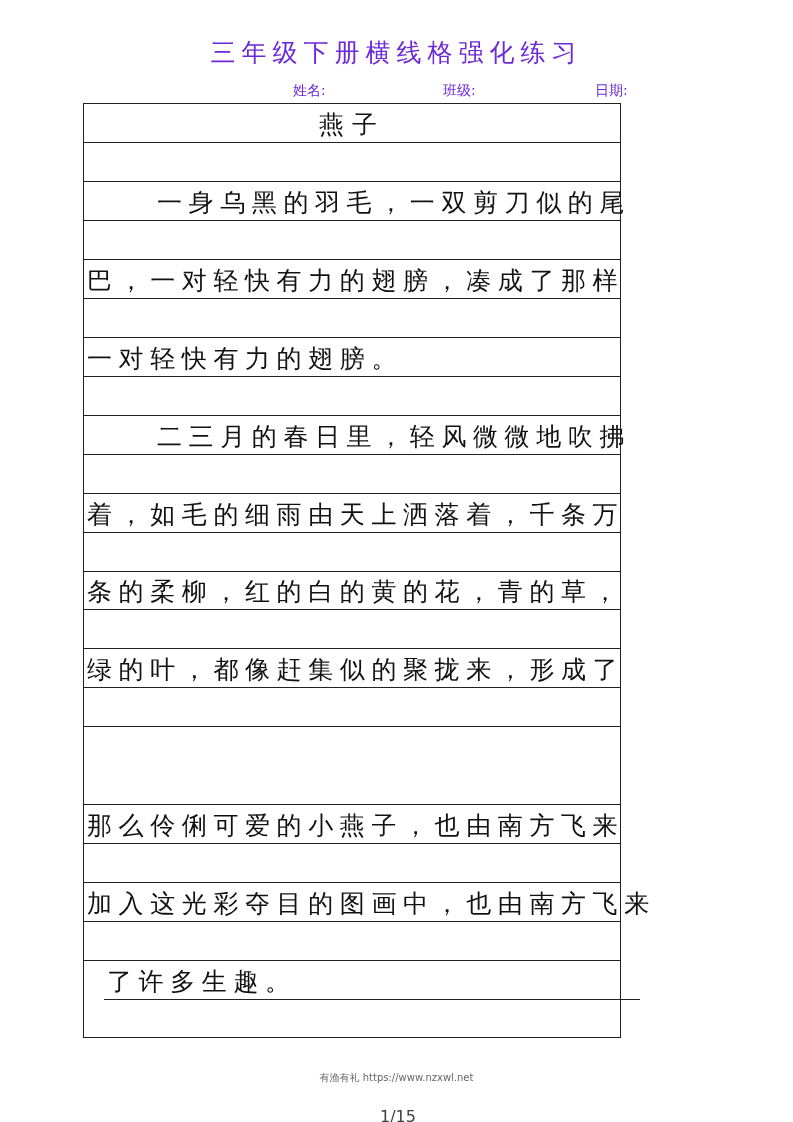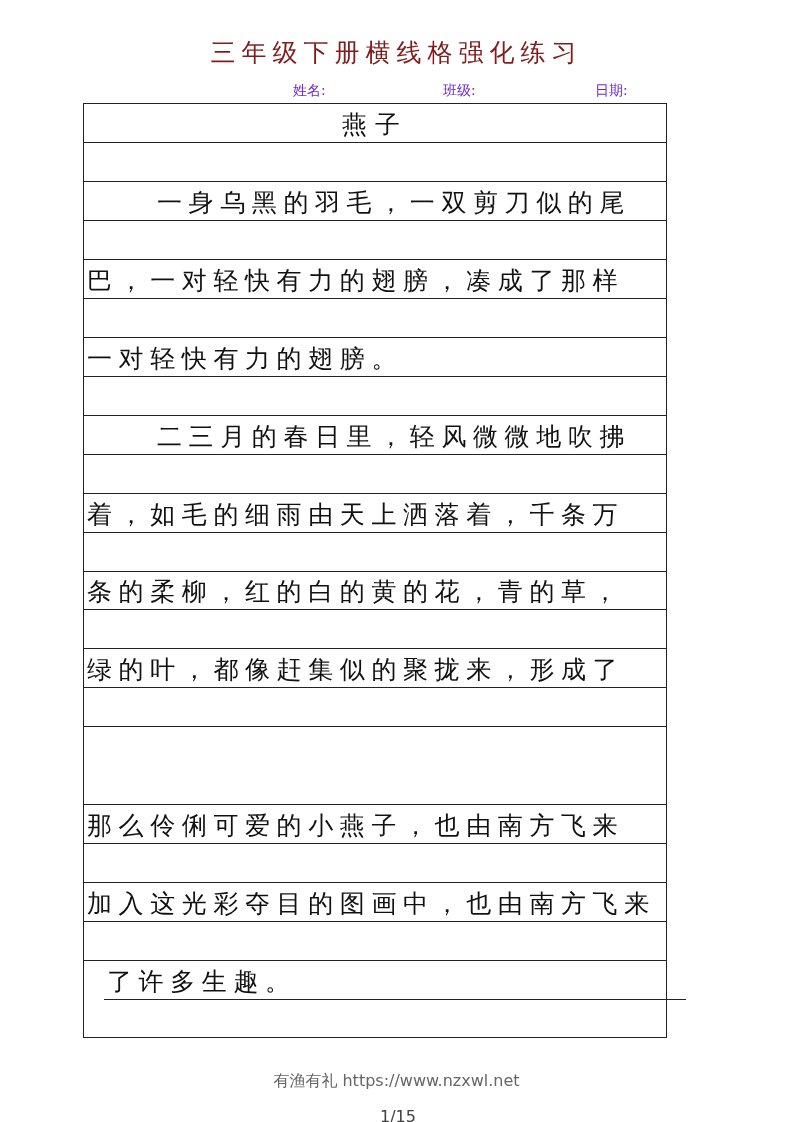--- a/index.html
+++ b/index.html
@@ -1,31 +1,31 @@
 <!DOCTYPE html>
 <html><head>
 <meta charset="utf-8">
 <style>
   html, body { margin:0; padding:0; background:#ffffff; }
   body { width:793px; height:1122px; position:relative; overflow:hidden;
          font-family:"DejaVu Serif", serif; color:#111; }
   .title { position:absolute; top:36px; left:0; width:793px; text-align:center;
-           font-size:25px; letter-spacing:6px; color:#7f1d1d; font-family:"DejaVu Serif", serif; }
+           font-size:25px; letter-spacing:6px; color:#6d28d9; font-family:"DejaVu Serif", serif; }
   .meta { position:absolute; top:82px; font-size:14px; color:#6d28d9; font-family:"DejaVu Sans", sans-serif; }
-  .grid { position:absolute; left:83px; top:103px; width:584px; height:935px;
+  .grid { position:absolute; left:83px; top:103px; width:538px; height:935px;
           border:1.5px solid #222; box-sizing:border-box; }
   .row { position:absolute; left:0; width:100%; height:38.96px; box-sizing:border-box;
          border-bottom:1.3px solid #222; }
   .row.last { border-bottom:none; }
   .rowtext { position:absolute; left:3px; right:0; bottom:2px; font-size:25px; line-height:30px;
              letter-spacing:6.6px; white-space:nowrap; color:#111; font-family:"DejaVu Serif", serif; }
   .rowtext.center { text-align:center; left:0; letter-spacing:8px; }
   .rowtext.indent { padding-left:70px; }
   .footer { position:absolute; top:1071px; left:0; width:793px; text-align:center;
-            font-size:16px; color:#666; font-family:"DejaVu Sans", sans-serif; }
+            font-size:10px; color:#666; font-family:"DejaVu Sans", sans-serif; }
   .pagenum { position:absolute; top:1067px; left:380px; font-size:16px; color:#404040;
              font-family:"DejaVu Sans", sans-serif;margin-top:40px; }
 </style>
 </head>
 <body>
 
 <div class="title">三年级下册横线格强化练习</div>
 
 <div class="meta" style="left:293px;">姓名:</div>
 <div class="meta" style="left:443px;">班级:</div>

